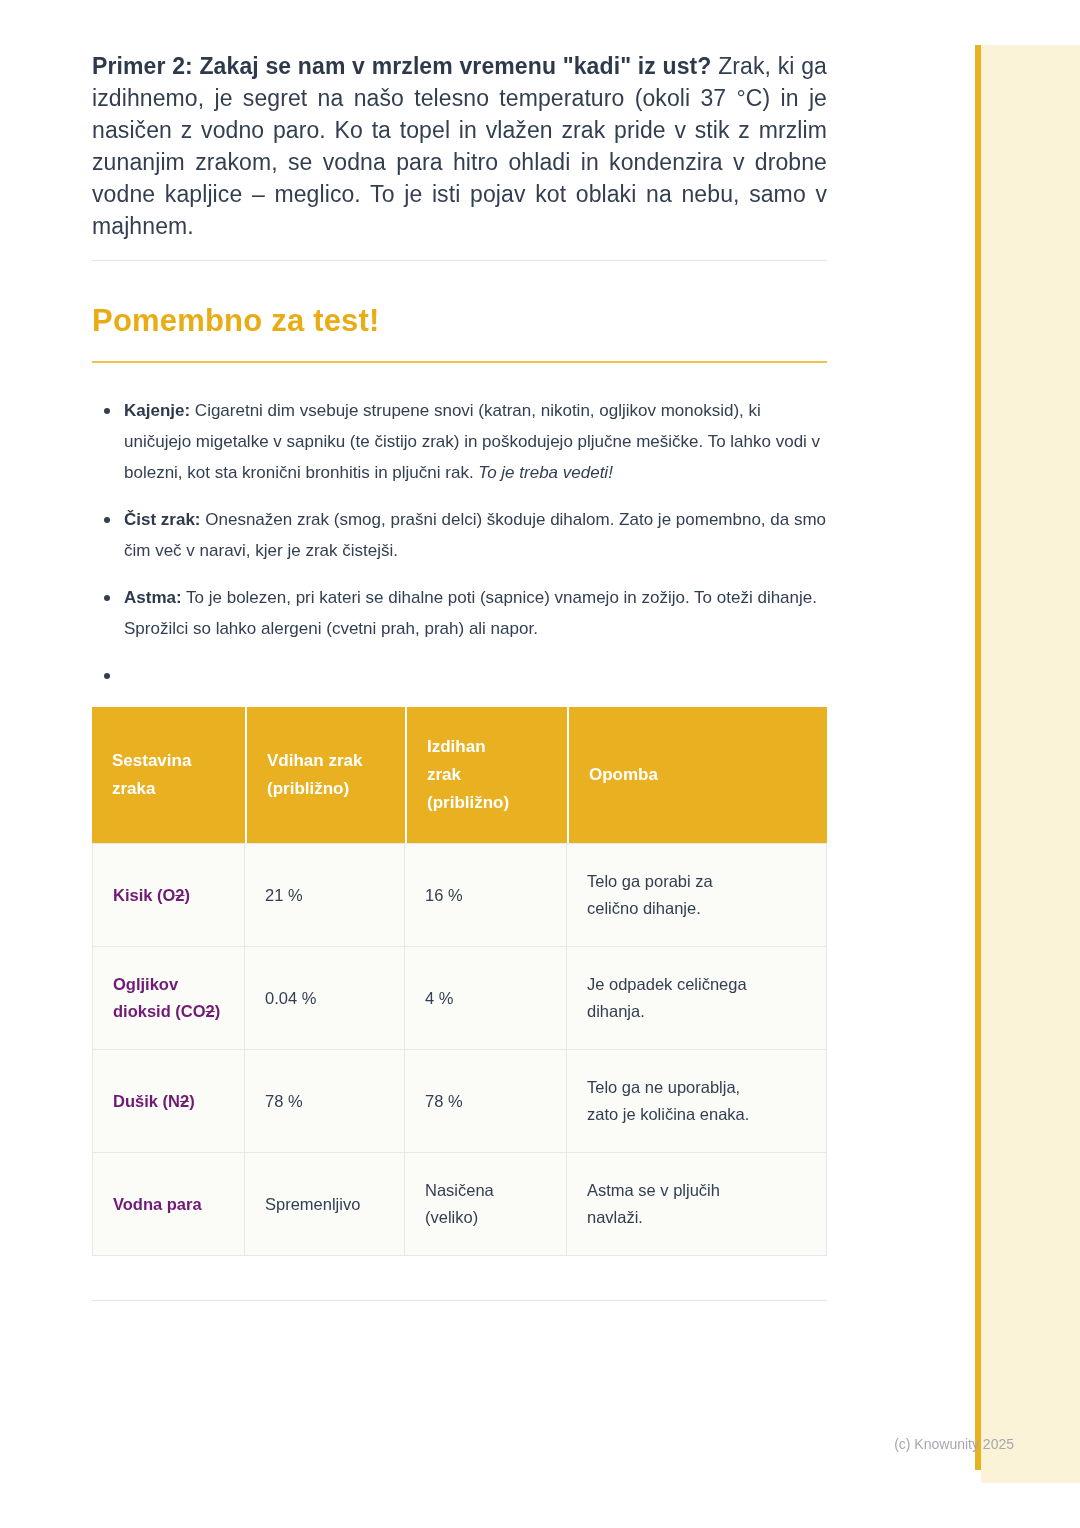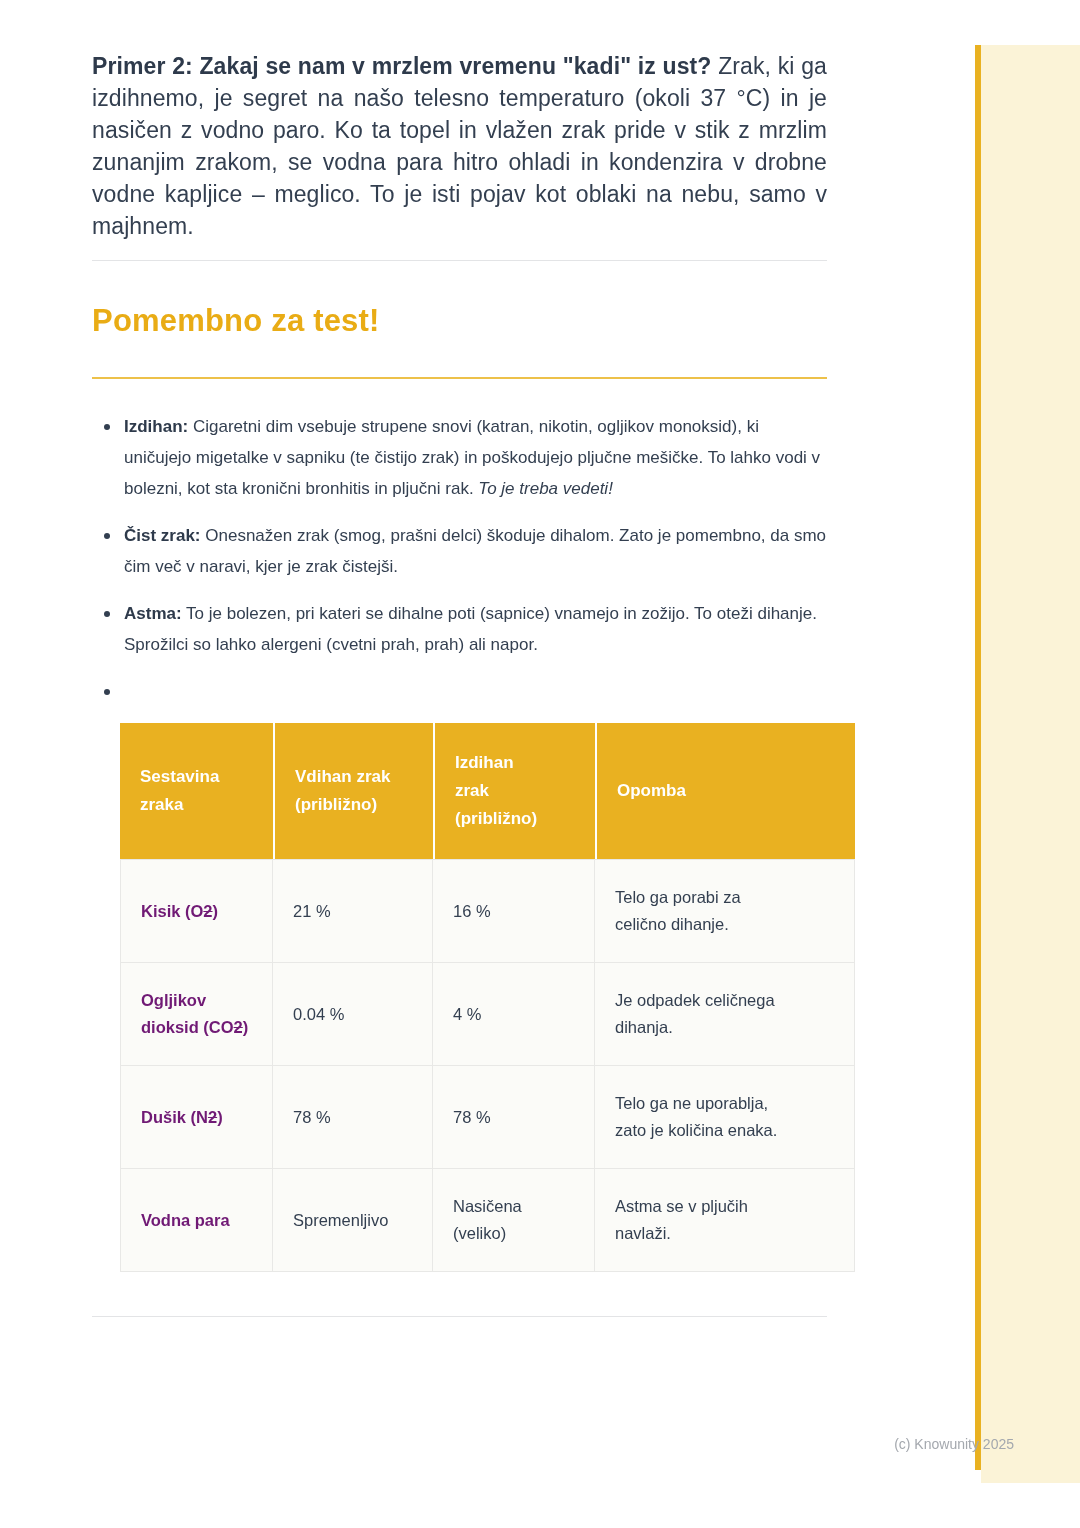--- a/index.html
+++ b/index.html
@@ -43,21 +43,21 @@
     letter-spacing: 0.1px;
   }
   .intro strong { font-weight: 700; color: #2E3A4B; }
   .divider {
     border: none;
     border-top: 1px solid #E3E4E6;
     margin-top: 18px;
   }
   .heading-wrap {
     margin-top: 40px;
-    padding-bottom: 36px;
+    padding-bottom: 20px;
     border-bottom: 2px solid #EDC14A;
   }
   .heading {
     font-size: 31px;
     line-height: 40px;
     font-weight: 700;
     color: #E9AC15;
     letter-spacing: 0.2px;
   }
   .bullets {
@@ -79,21 +79,20 @@
     line-height: 31px;
   }
   .bullet-text strong { font-weight: 700; color: #2E3A4B; }
   .bullet-text em { font-style: italic; }
   .tbl-wrap { margin-top: 28px; }
   table.tbl {
     border-collapse: separate;
     border-spacing: 0;
     width: 735px;
     table-layout: fixed;
-    margin-left: 28px;
   }
   .tbl col.c1 { width: 153px; }
   .tbl col.c2 { width: 160px; }
   .tbl col.c3 { width: 162px; }
   .tbl col.c4 { width: 260px; }
   .tbl th {
     background: #E9B121;
     color: #ffffff;
     font-weight: 700;
     font-size: 17px;
@@ -144,21 +143,21 @@
     <hr class="divider">
 
     <div class="heading-wrap">
       <h1 class="heading">Pomembno za test!</h1>
     </div>
 
     <div class="bullets">
 
       <div class="bullet-item">
         <span class="bullet-dot"></span>
-        <div class="bullet-text"><strong>Izdihan:</strong><span> Cigaretni dim vsebuje strupene snovi (katran, nikotin, ogljikov monoksid), ki uničujejo migetalke v sapniku (te čistijo zrak) in poškodujejo pljučne mešičke. To lahko vodi v bolezni, kot sta kronični bronhitis in pljučni rak. </span><em>To je treba vedeti!</em></div>
+        <div class="bullet-text"><strong>Kajenje:</strong><span> Cigaretni dim vsebuje strupene snovi (katran, nikotin, ogljikov monoksid), ki uničujejo migetalke v sapniku (te čistijo zrak) in poškodujejo pljučne mešičke. To lahko vodi v bolezni, kot sta kronični bronhitis in pljučni rak. </span><em>To je treba vedeti!</em></div>
       </div>
 
       <div class="bullet-item">
         <span class="bullet-dot"></span>
         <div class="bullet-text"><strong>Čist zrak:</strong><span> Onesnažen zrak (smog, prašni delci) škoduje dihalom. Zato je pomembno, da smo čim več v naravi, kjer je zrak čistejši.</span><em></em></div>
       </div>
 
       <div class="bullet-item">
         <span class="bullet-dot"></span>
         <div class="bullet-text"><strong>Astma:</strong><span> To je bolezen, pri kateri se dihalne poti (sapnice) vnamejo in zožijo. To oteži dihanje. Sprožilci so lahko alergeni (cvetni prah, prah) ali napor.</span><em></em></div>

